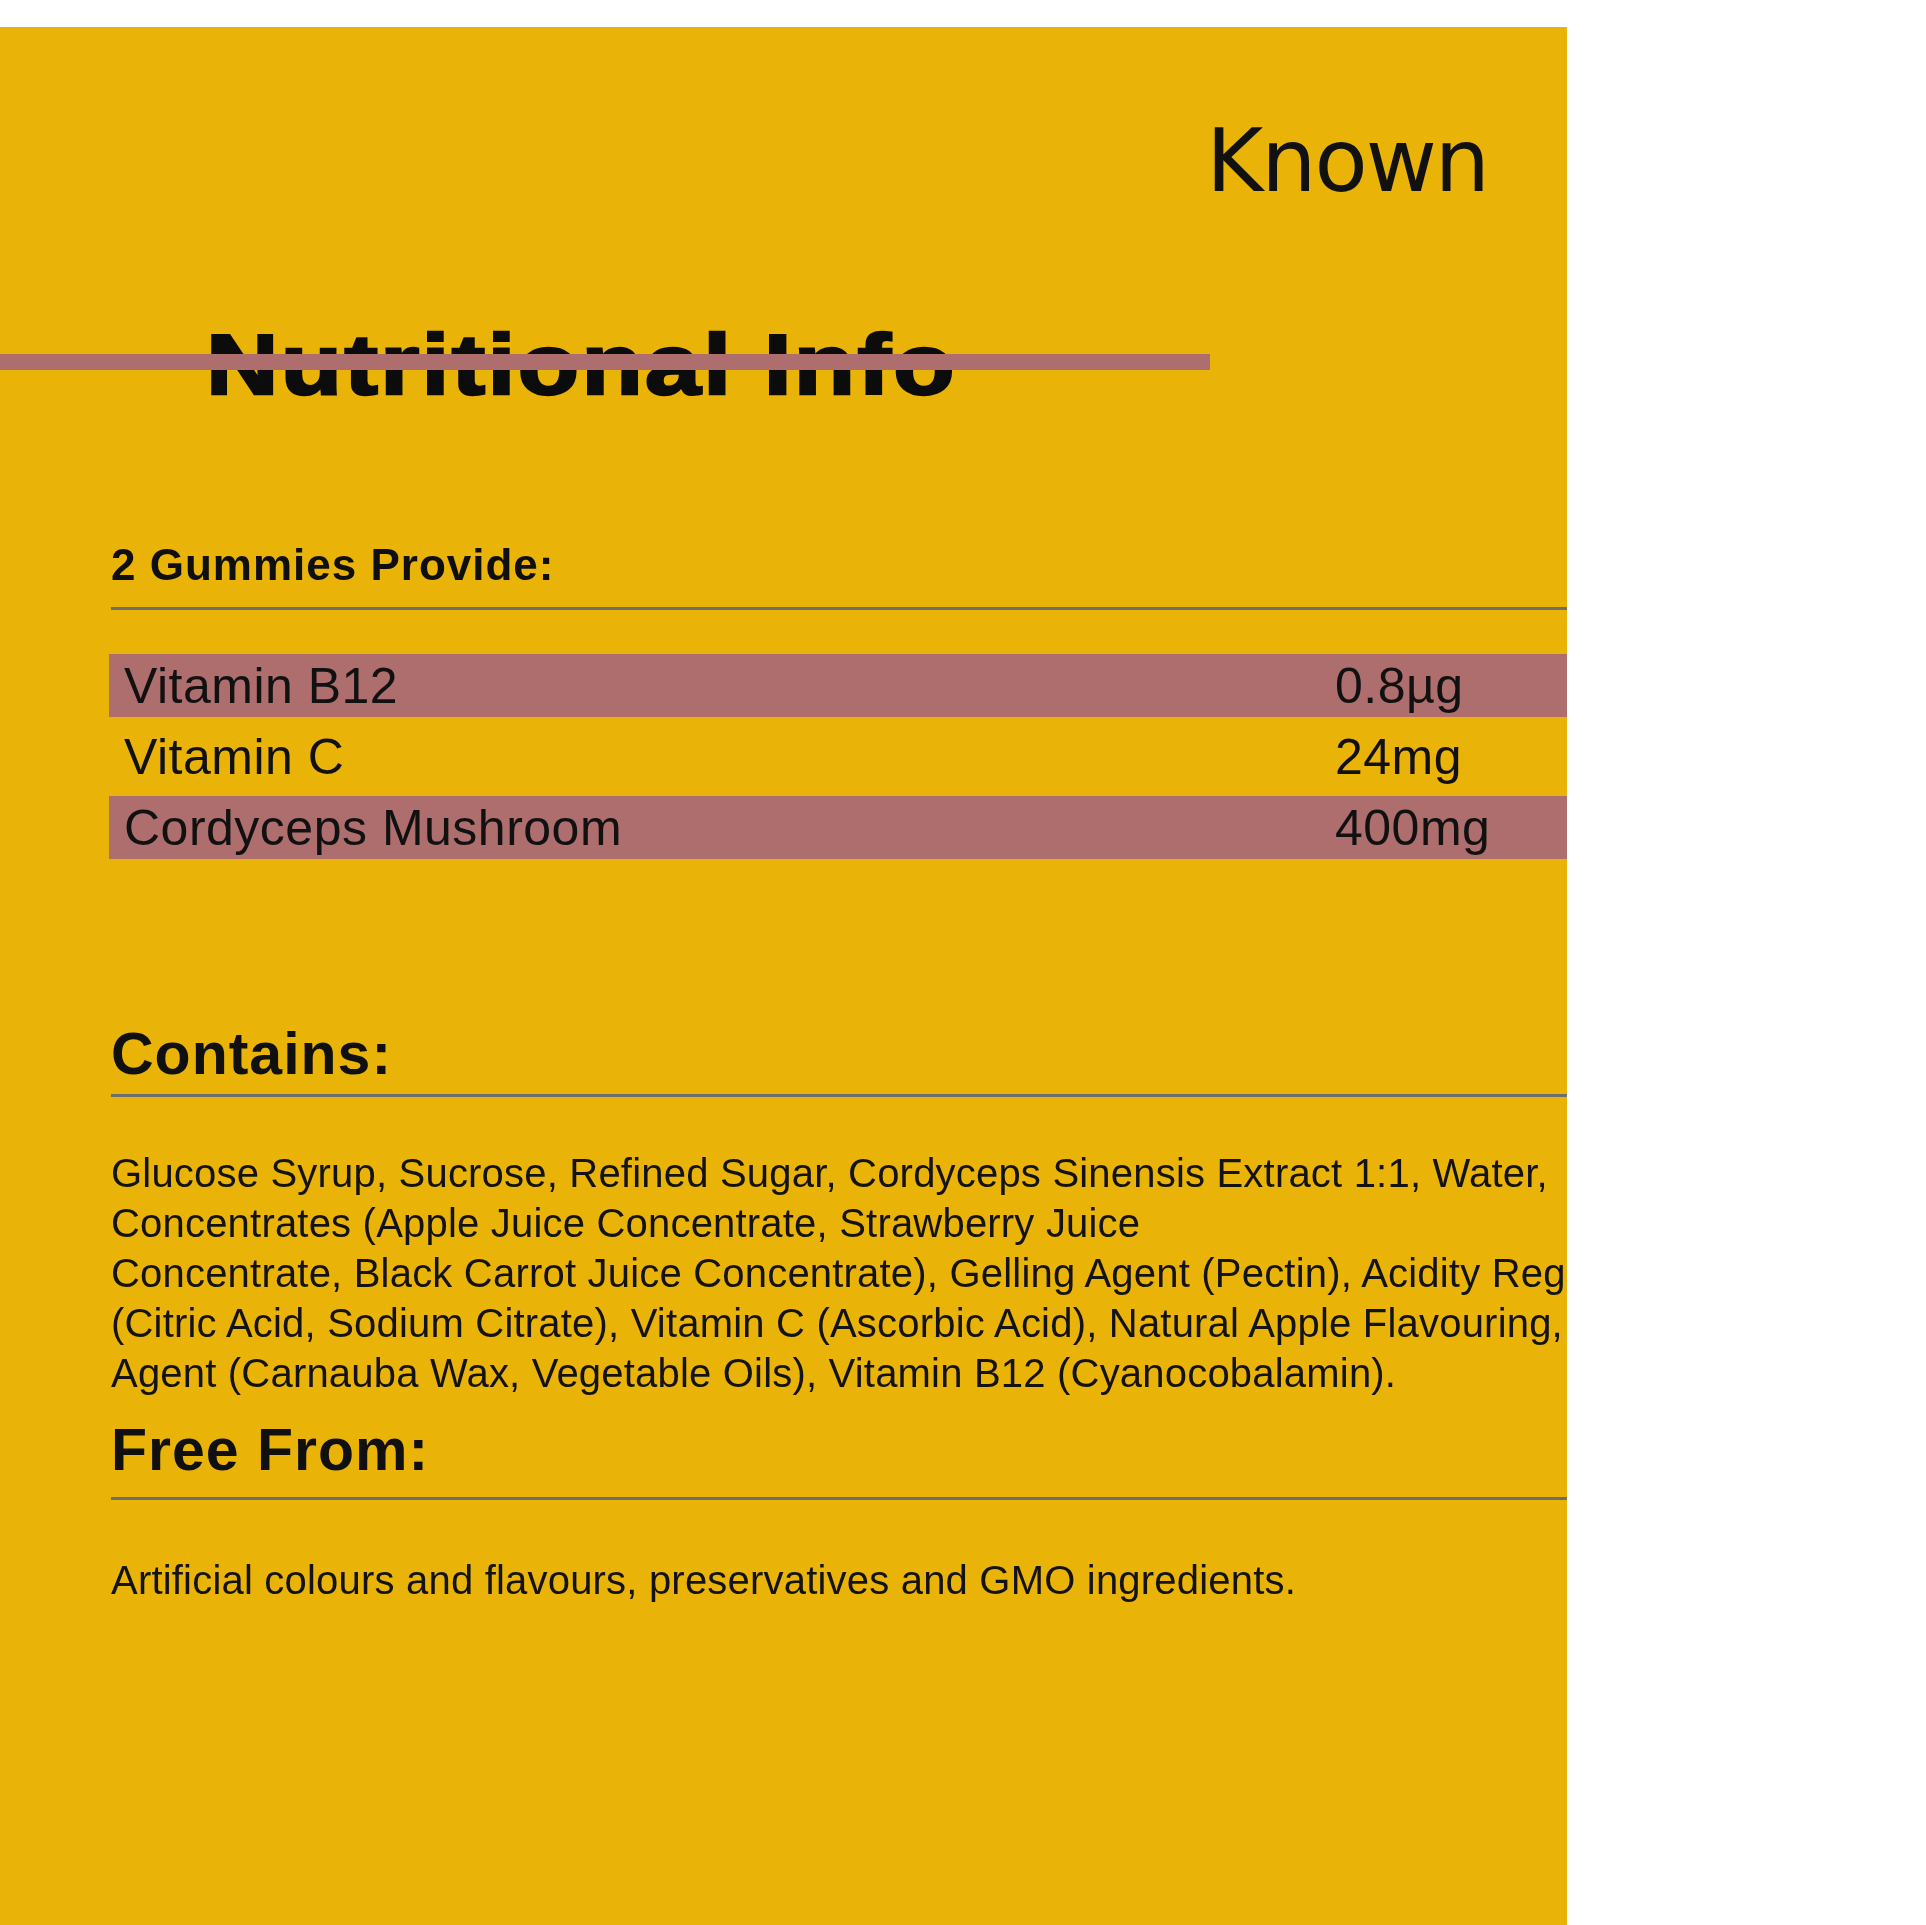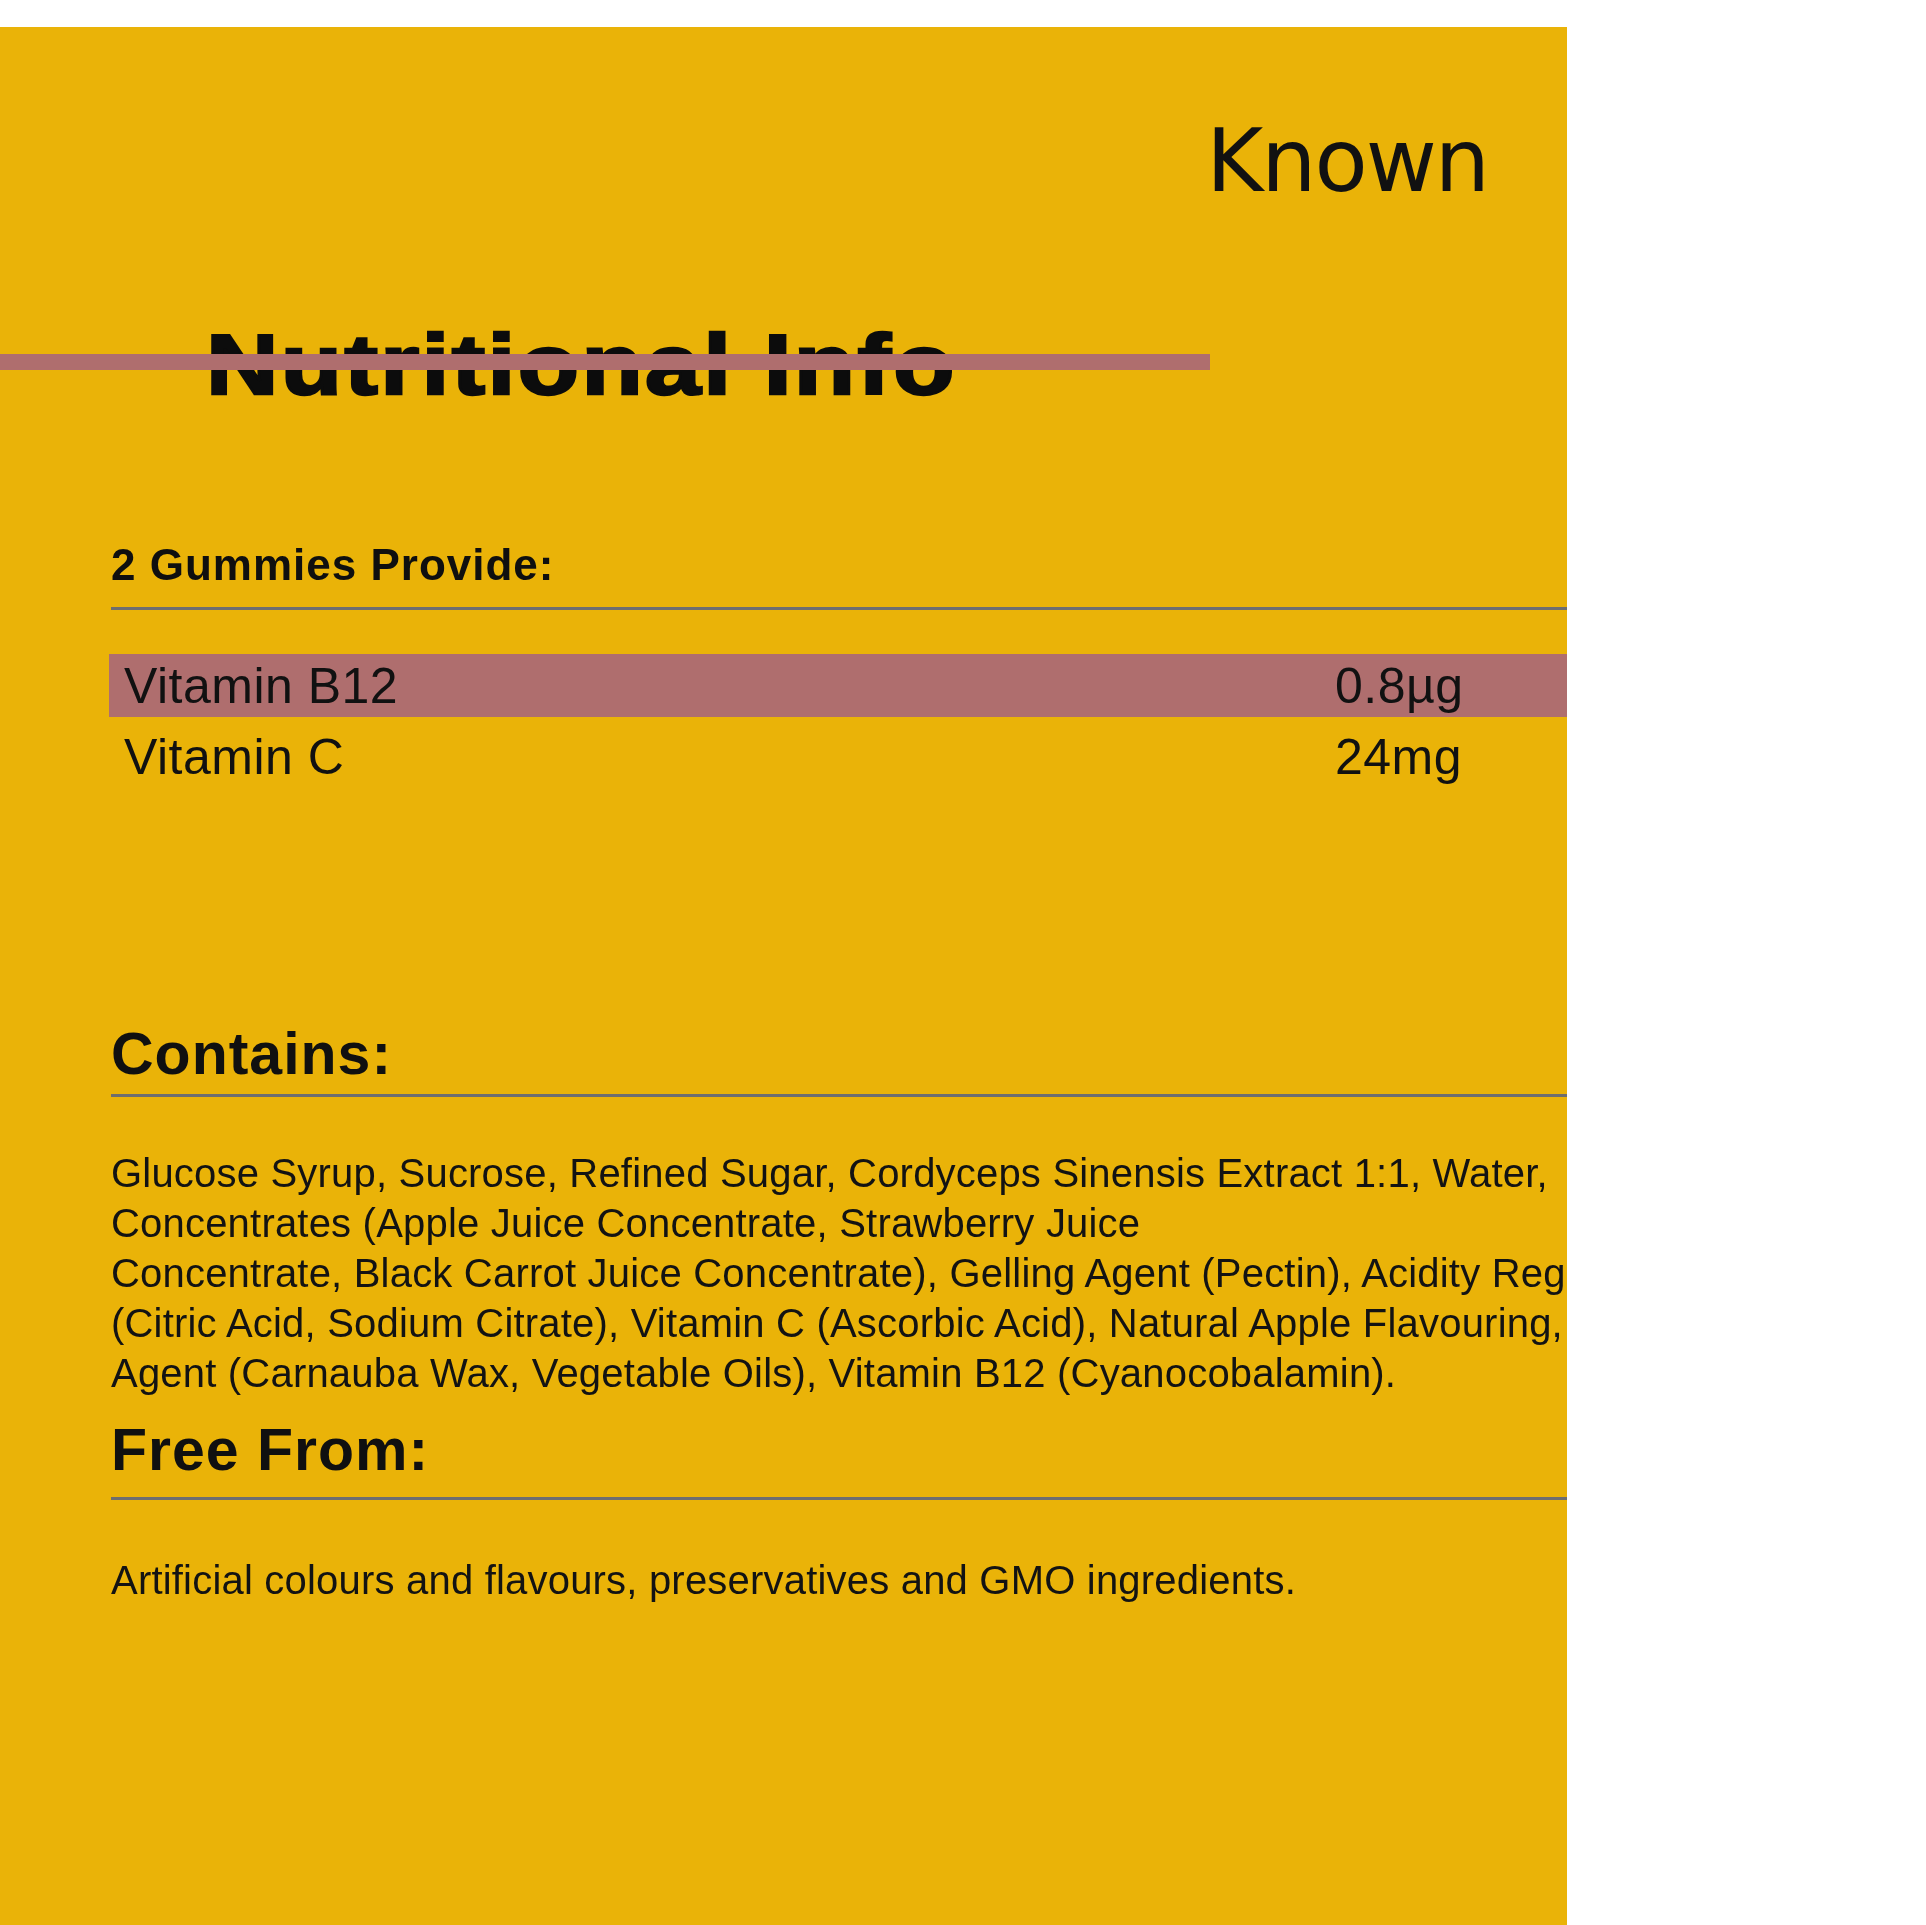--- a/index.html
+++ b/index.html
@@ -104,20 +104,25 @@
     <div class="row highlight">
       <span class="cell-name">Vitamin B12</span>
       <span class="cell-amount">0.8µg</span>
       <span class="cell-nrv">32</span>
     </div>
     <div class="row">
       <span class="cell-name">Vitamin C</span>
       <span class="cell-amount">24mg</span>
       <span class="cell-nrv">20</span>
     </div>
+    <div class="row highlight">
+      <span class="cell-name">Cordyceps Mushroom</span>
+      <span class="cell-amount">400mg</span>
+      <span class="cell-nrv">-</span>
+    </div>
   </div>
 
   <div class="section-head contains-head">Contains:</div>
   <div class="rule rule-2"></div>
   <p class="body-text contains-text">Glucose Syrup, Sucrose, Refined Sugar, Cordyceps Sinensis Extract 1:1, Water,
 Concentrates (Apple Juice Concentrate, Strawberry Juice
 Concentrate, Black Carrot Juice Concentrate), Gelling Agent (Pectin), Acidity Regulators
 (Citric Acid, Sodium Citrate), Vitamin C (Ascorbic Acid), Natural Apple Flavouring, Glazing
 Agent (Carnauba Wax, Vegetable Oils), Vitamin B12 (Cyanocobalamin).</p>
 

